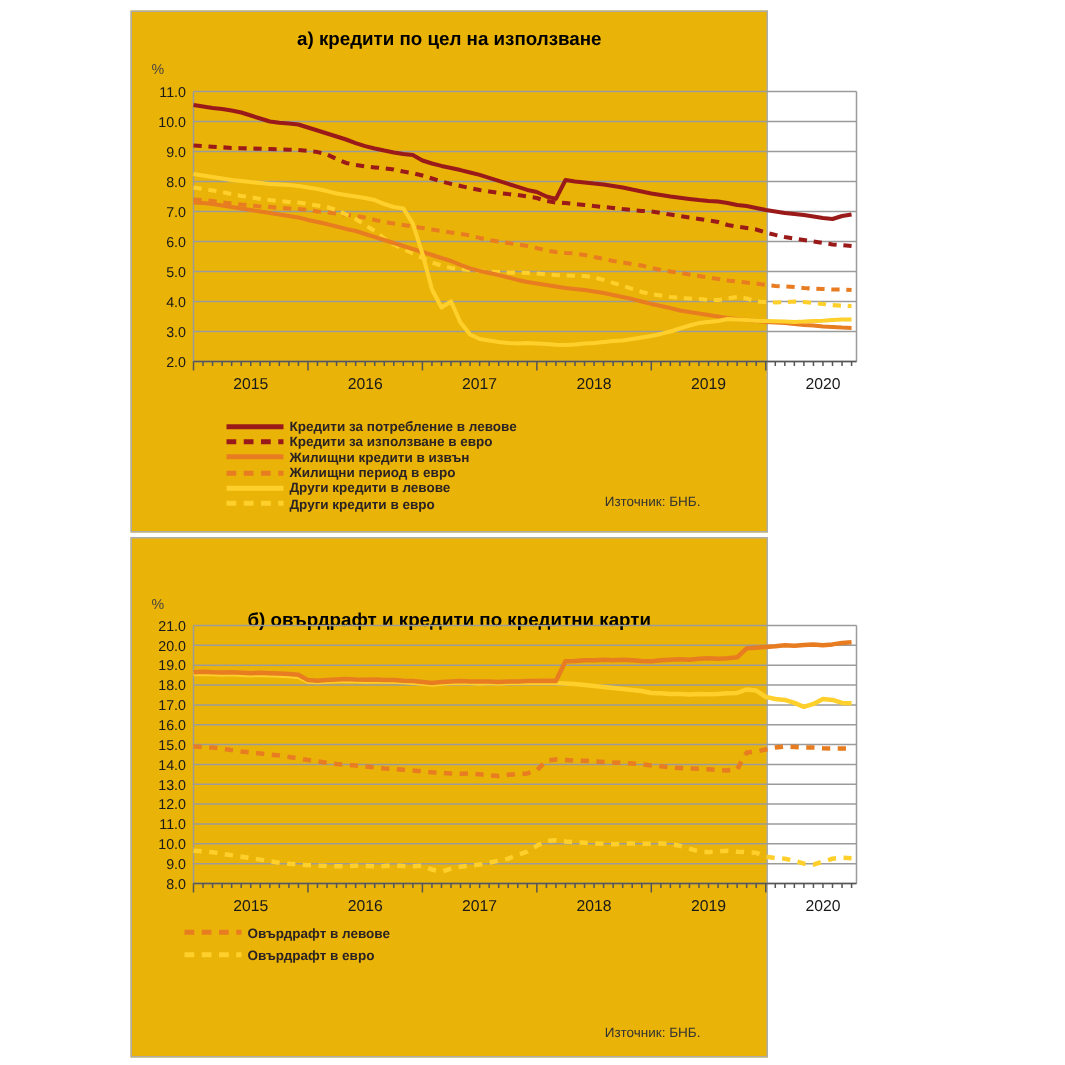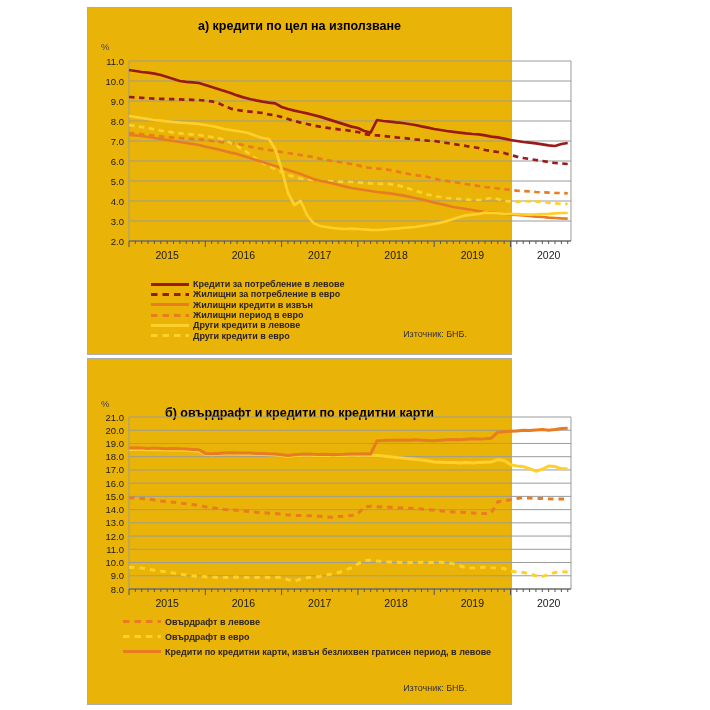--- a/index.html
+++ b/index.html
@@ -144,21 +144,21 @@
       <div class="lrow">
         <svg width="40" height="7" class="swatch">
           <line x1="1" y1="3.5" x2="39" y2="3.5" stroke="#9a1a1a" stroke-width="3.2"></line>
         </svg>
         <span class="llabel">Кредити за потребление в левове</span>
       </div>
       <div class="lrow">
         <svg width="40" height="7" class="swatch">
           <line x1="1" y1="3.5" x2="39" y2="3.5" stroke="#9a1a1a" stroke-width="3.2" stroke-dasharray="6.5 5"></line>
         </svg>
-        <span class="llabel">Жилищни за потребление в евро</span>
+        <span class="llabel">Кредити за използване в евро</span>
       </div>
       <div class="lrow">
         <svg width="40" height="7" class="swatch">
           <line x1="1" y1="3.5" x2="39" y2="3.5" stroke="#e87c21" stroke-width="3.2"></line>
         </svg>
         <span class="llabel">Жилищни кредити в извън</span>
       </div>
       <div class="lrow">
         <svg width="40" height="7" class="swatch">
           <line x1="1" y1="3.5" x2="39" y2="3.5" stroke="#e87c21" stroke-width="3.2" stroke-dasharray="6.5 5"></line>
@@ -303,21 +303,15 @@
           <line x1="1" y1="3.5" x2="39" y2="3.5" stroke="#e87c21" stroke-width="3.2" stroke-dasharray="6.5 5"></line>
         </svg>
         <span class="llabel">Овърдрафт в левове</span>
       </div>
       <div class="lrow">
         <svg width="40" height="7" class="swatch">
           <line x1="1" y1="3.5" x2="39" y2="3.5" stroke="#ffd02b" stroke-width="3.2" stroke-dasharray="6.5 5"></line>
         </svg>
         <span class="llabel">Овърдрафт в евро</span>
       </div>
-      <div class="lrow">
-        <svg width="40" height="7" class="swatch">
-          <line x1="1" y1="3.5" x2="39" y2="3.5" stroke="#e87c21" stroke-width="3.2"></line>
-        </svg>
-        <span class="llabel">Кредити по кредитни карти, извън безлихвен гратисен период, в левове</span>
-      </div>
     </div>
   <div class="source">Източник: БНБ.</div>
 </div>
 
 </body></html>

